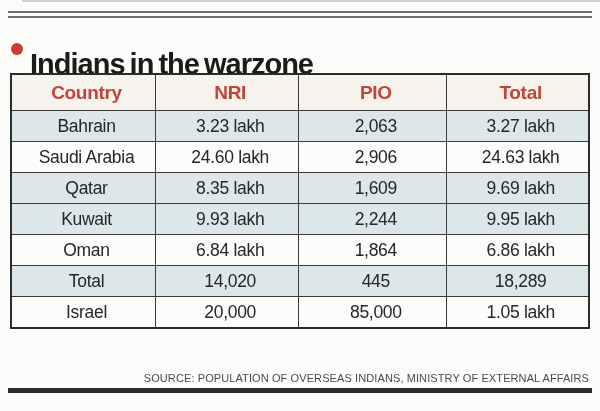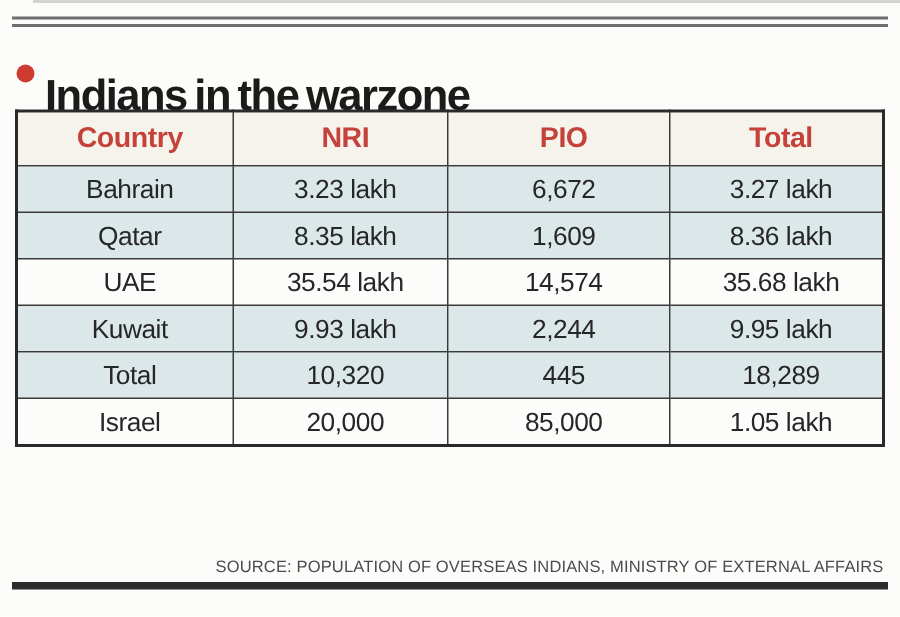--- a/index.html
+++ b/index.html
@@ -121,44 +121,50 @@
         <th>Country</th>
         <th>NRI</th>
         <th>PIO</th>
         <th>Total</th>
       </tr>
     </thead>
     <tbody>
       <tr class="alt">
         <td>Bahrain</td>
         <td>3.23 lakh</td>
-        <td>6,672</td>
+        <td>2,063</td>
         <td>3.27 lakh</td>
+      </tr>
+      <tr>
+        <td>Saudi Arabia</td>
+        <td>24.60 lakh</td>
+        <td>2,906</td>
+        <td>24.63 lakh</td>
       </tr>
       <tr class="alt">
         <td>Qatar</td>
         <td>8.35 lakh</td>
         <td>1,609</td>
-        <td>8.36 lakh</td>
-      </tr>
-      <tr>
-        <td>UAE</td>
-        <td>35.54 lakh</td>
-        <td>14,574</td>
-        <td>35.68 lakh</td>
+        <td>9.69 lakh</td>
       </tr>
       <tr class="alt">
         <td>Kuwait</td>
         <td>9.93 lakh</td>
         <td>2,244</td>
         <td>9.95 lakh</td>
       </tr>
+      <tr>
+        <td>Oman</td>
+        <td>6.84 lakh</td>
+        <td>1,864</td>
+        <td>6.86 lakh</td>
+      </tr>
       <tr class="alt">
         <td>Total</td>
-        <td>10,320</td>
+        <td>14,020</td>
         <td>445</td>
         <td>18,289</td>
       </tr>
       <tr>
         <td>Israel</td>
         <td>20,000</td>
         <td>85,000</td>
         <td>1.05 lakh</td>
       </tr>
     </tbody>

